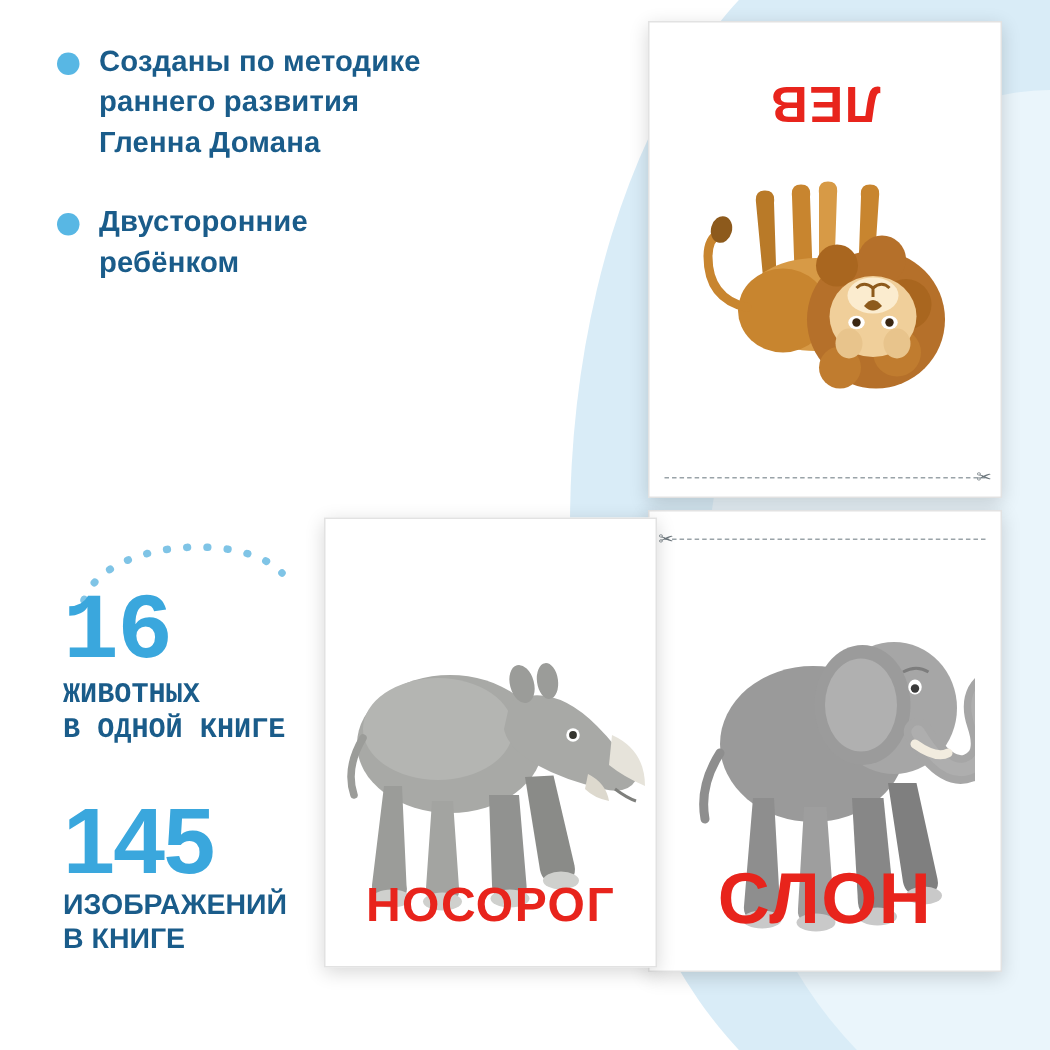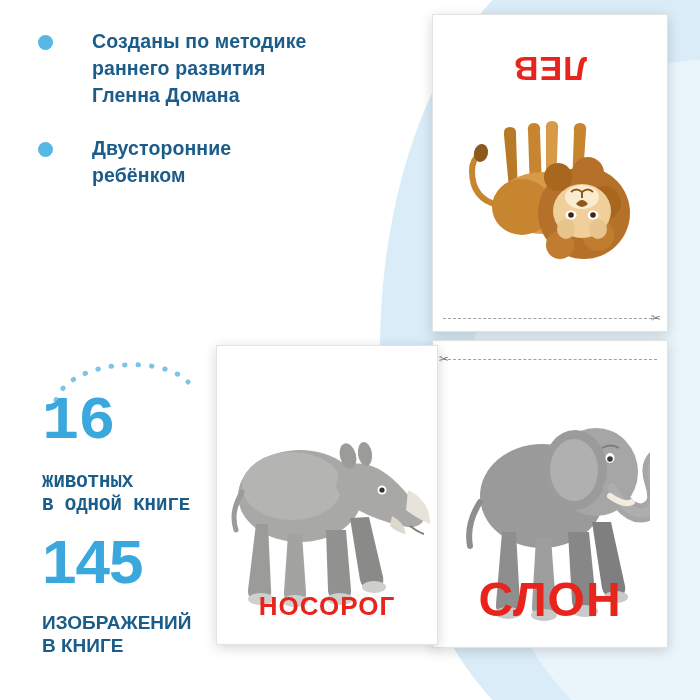--- a/index.html
+++ b/index.html
@@ -59,21 +59,20 @@
     margin-right: 13px;
     flex: 0 0 auto;
   }
   .bullet-text {
     color: #1a5c8a;
     font-size: 19.5px;
     line-height: 27px;
     font-weight: 600;
     letter-spacing: .1px;
     white-space: pre-line;
-    margin-left: 26px;
   }
 
   
   .dot-arc {
     position: absolute;
     left: 52px;
     top: 352px;
     width: 140px;
     height: 50px;
     z-index: 5;
@@ -92,21 +91,21 @@
     font-size: 62px;
     line-height: 60px;
     font-weight: 700;
     letter-spacing: -1px;
   }
   .stat-caption {
     color: #1a5c8a;
     font-size: 19px;
     line-height: 23px;
     font-weight: 700;
-    margin-top: 19px;
+    margin-top: 0;
     white-space: pre-line;
   }
 
   
   .card {
     position: absolute;
     background: #ffffff;
     border: 1px solid #e2e2e2;
     box-shadow: 0 3px 12px rgba(0,0,0,0.16);
     z-index: 10;
@@ -139,21 +138,21 @@
     transform: rotate(180deg);
   }
   .word-elephant {
     position: absolute;
     bottom: 20px; left: 0; right: 0;
     font-size: 48px;
   }
   .word-rhino {
     position: absolute;
     bottom: 22px; left: 0; right: 0;
-    font-size: 26px;
+    font-size: 32px;
   }
 
   
   .cutline {
     position: absolute;
     left: 10px; right: 10px;
     border-top: 1px dashed #9aa3a8;
     z-index: 20;
   }
   .cut-lion { top: 303px; }

